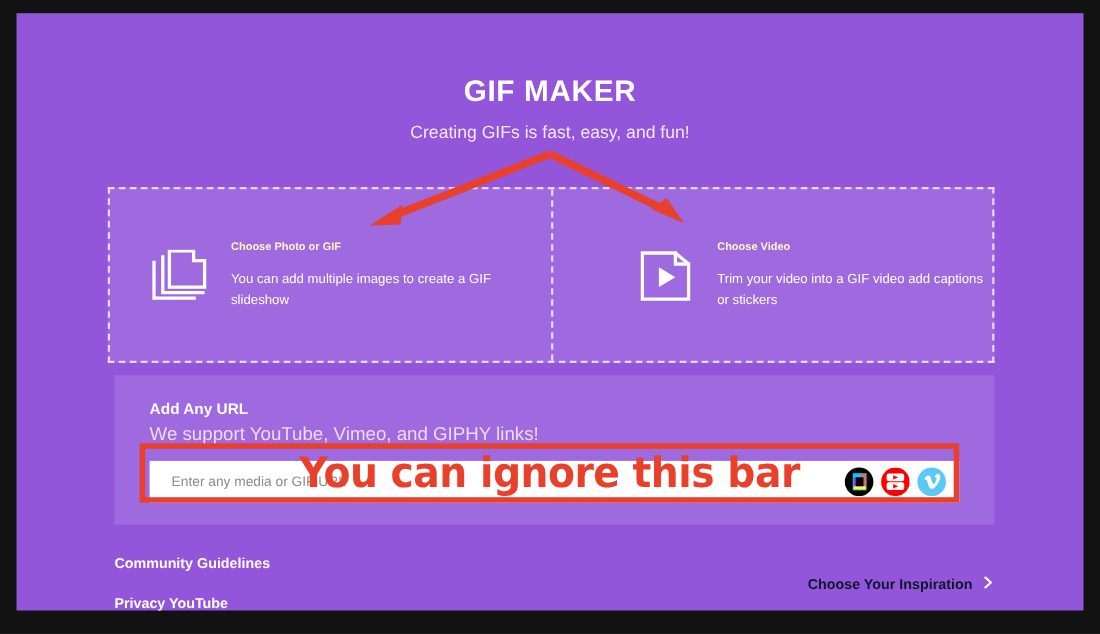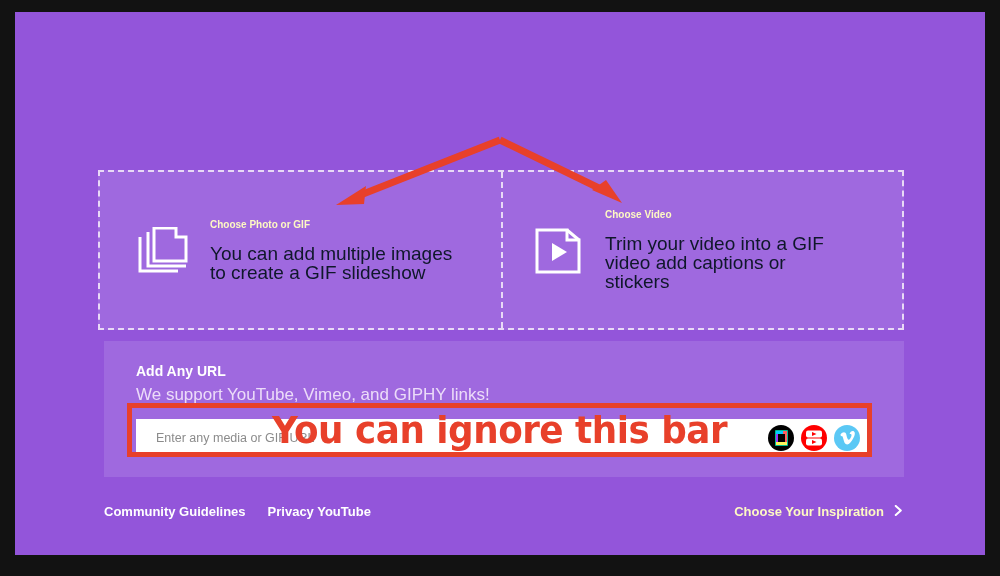--- a/index.html
+++ b/index.html
@@ -73,39 +73,40 @@
     position: relative;
     flex: 1 1 50%;
     display: flex;
     align-items: center;
     padding-left: 38px;
     box-sizing: border-box;
   }
   .card.right {
     border-left: 2px dashed #e8d9f6;
     padding-left: 30px;
+    justify-content: flex-end;
   }
   .card-icon {
     width: 52px;
     height: 48px;
     flex: 0 0 52px;
     margin-right: 20px;
     margin-top: 2px;
   }
   .card-text { color: #ffffff; }
   .card-title {
     font-size: 10px;
     font-weight: bold;
     color: #fef9c3;
     margin-bottom: 14px;
   }
   .card-desc {
-    font-size: 19px;
+    font-size: 12px;
     line-height: 19px;
-    color: #0f172a;
+    color: #ffffff;
     max-width: 250px;
   }
 
   
   #url-panel {
     position: absolute;
     left: 89px;
     top: 329px;
     width: 800px;
     height: 136px;
@@ -164,35 +165,35 @@
   
   #footer {
     position: absolute;
     left: 89px;
     top: 492px;
     width: 800px;
     display: flex;
     align-items: center;
     justify-content: space-between;
   }
-  .foot-left { display: flex; gap: 22px; }
+  .foot-left { display: flex; gap: 22px; flex-direction: column; }
   .foot-link {
     font-size: 13px;
     font-weight: bold;
     color: #ffffff;
     text-decoration: none;
     cursor: pointer;
   }
   .foot-right {
     display: flex;
     align-items: center;
     gap: 9px;
     font-size: 13px;
     font-weight: bold;
-    color: #fef9c3;
+    color: #0f172a;
     cursor: pointer;
   }
 
   
   #arrows {
     position: absolute;
     left: 0; top: 0;
     width: 1000px; height: 576px;
     pointer-events: none;
   }
@@ -225,20 +226,24 @@
     white-space: nowrap;
   }
 </style>
 </head>
 <body>
 
 <div id="screen">
 
   <div id="page">
 
+    <div id="header">
+      <h1 id="title">GIF MAKER</h1>
+      <p id="subtitle">Creating GIFs is fast, easy, and fun!</p>
+    </div>
 
     <div id="chooser">
 
       <div class="card left">
         <div class="card-icon">
           <svg viewBox="0 0 52 48" width="52" height="48">
             <path d="M2 10 L2 44 L40 44" fill="none" stroke="#ffffff" stroke-width="3"></path>
             <path d="M10 5 L10 39 L48 39" fill="none" stroke="#ffffff" stroke-width="3"></path>
             <path d="M16 1 L38 1 L38 10 L48 10 L48 34 L16 34 Z" fill="none" stroke="#ffffff" stroke-width="3"></path>
           </svg>

